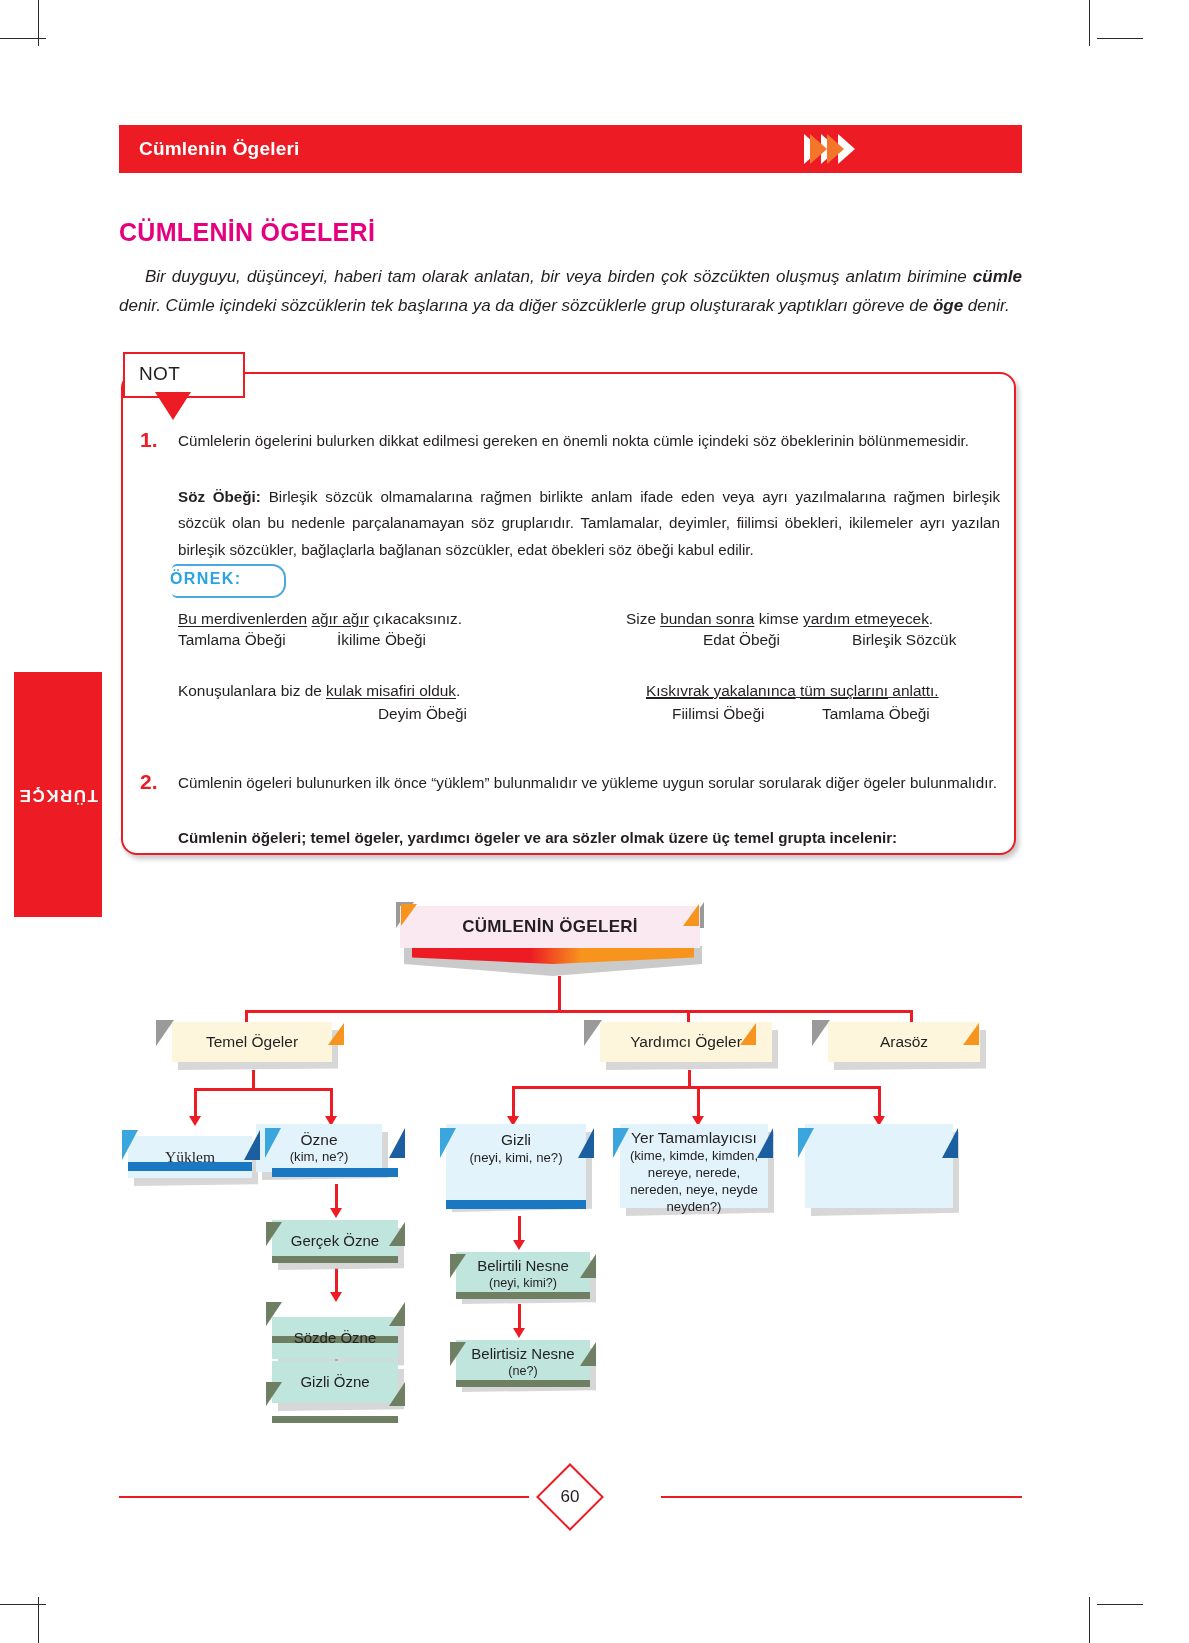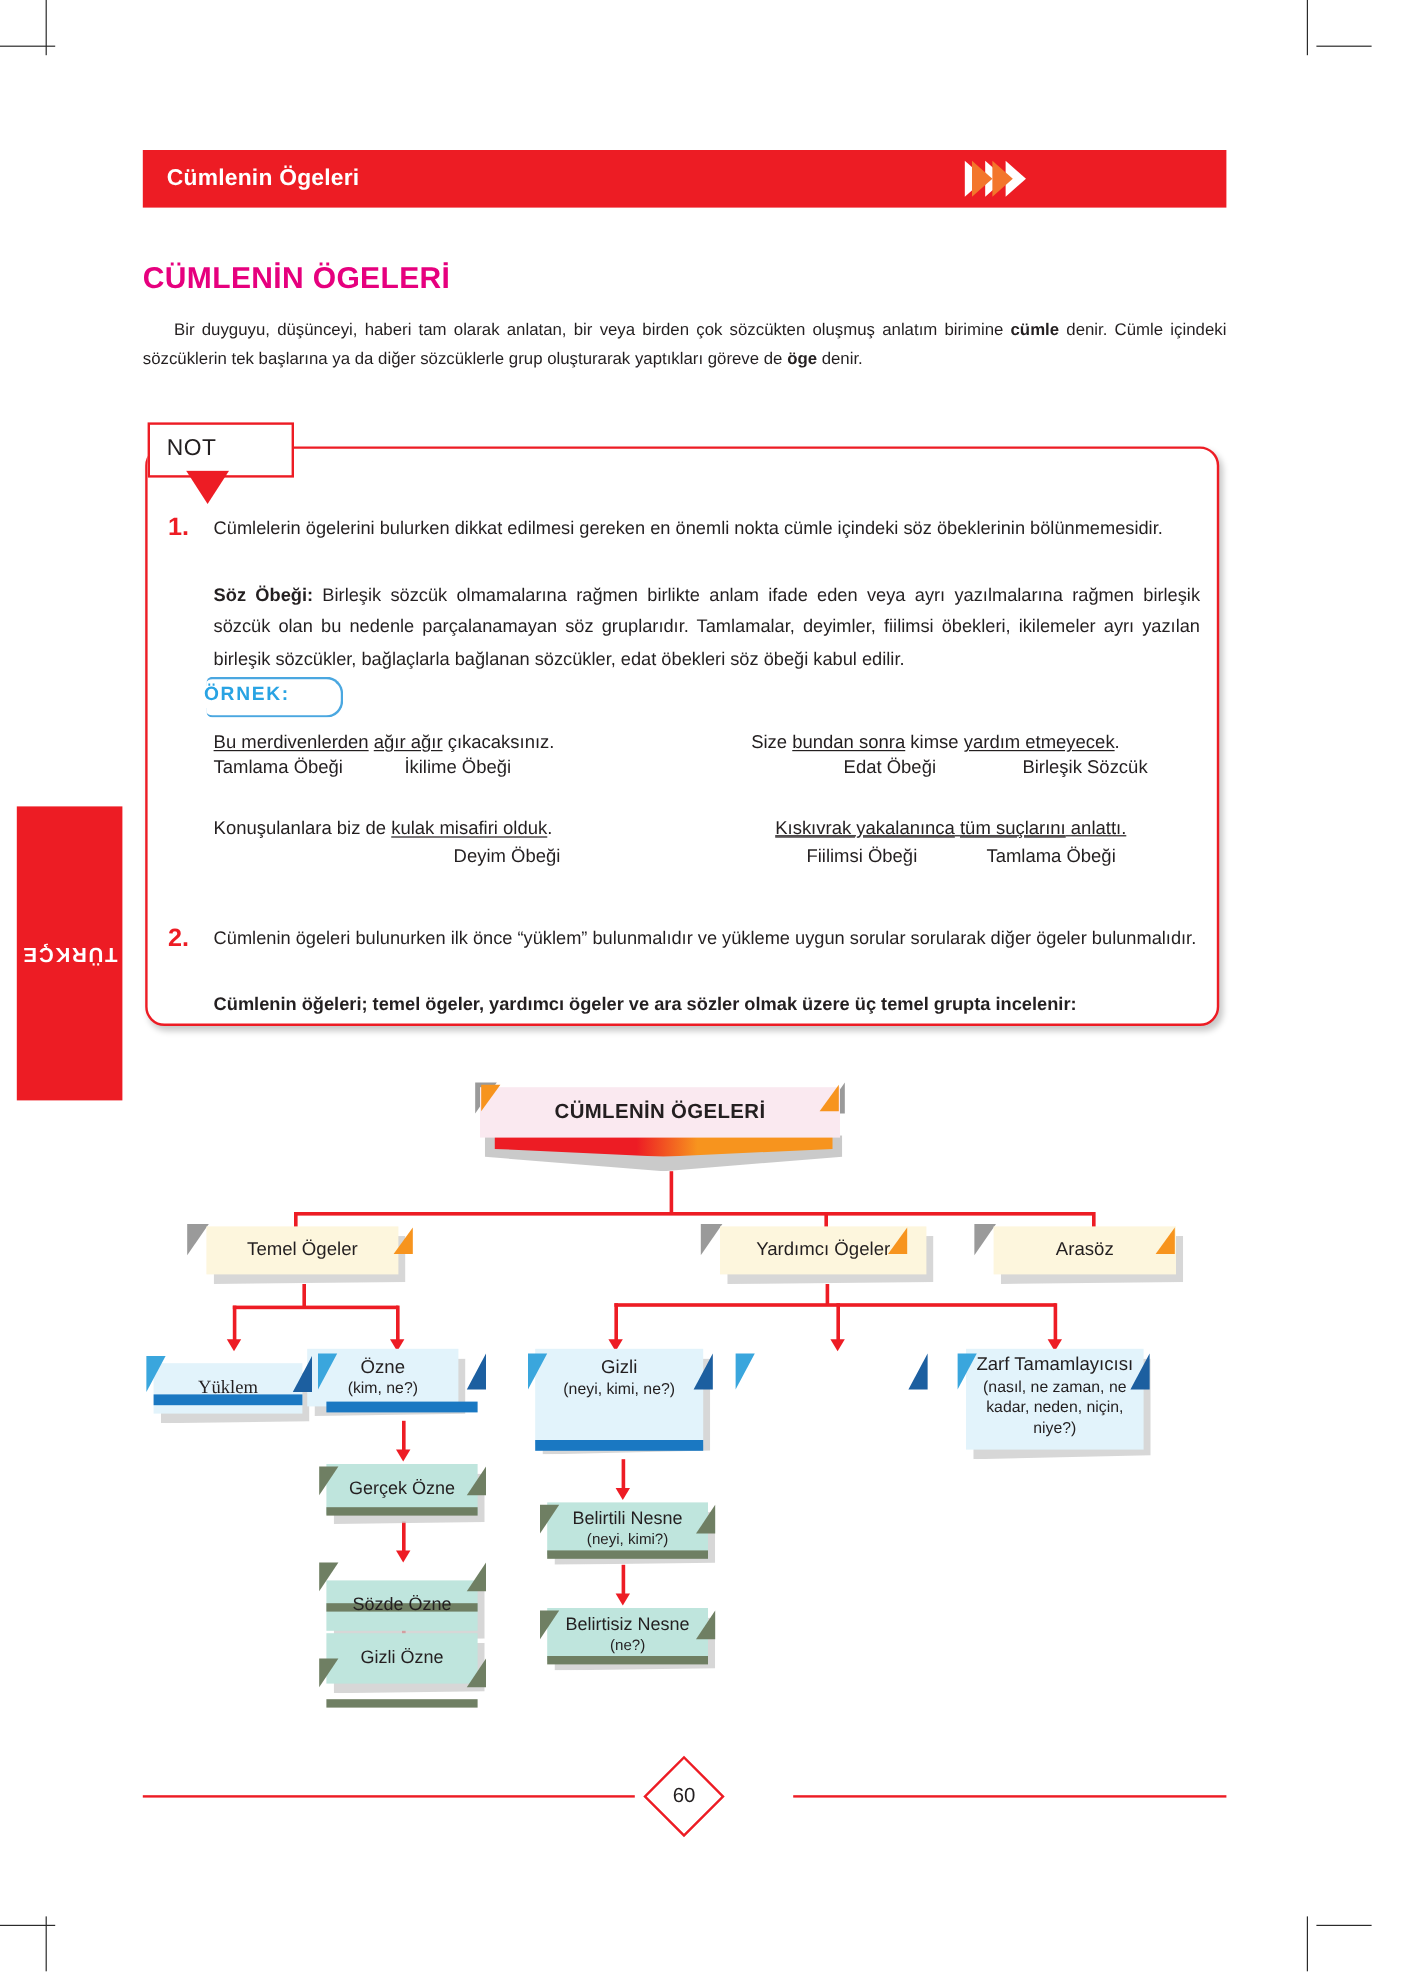--- a/index.html
+++ b/index.html
@@ -57,21 +57,21 @@
 
   
   .main-heading{
     position:absolute;left:119px;top:218px;
     color:#e6007e;font-size:25px;font-weight:bold;letter-spacing:.3px;
   }
 
   
   .intro{
     position:absolute;left:119px;top:262px;width:903px;
-    font-size:14px;line-height:1.72;color:#231f20;text-align:justify;
+    font-size:17px;line-height:1.72;color:#231f20;text-align:justify;font-style:italic;
   }
   .intro .ind{display:inline-block;width:26px;}
 
   
   .notbox{
     position:absolute;left:121px;top:372px;width:895px;height:483px;
     border:2.5px solid #ed1c24;border-radius:16px;background:#fff;
     box-shadow:3px 4px 5px rgba(0,0,0,.22);
     box-sizing:border-box;
   }
@@ -408,30 +408,34 @@
     <div class="sh"></div>
       <div class="bg"></div>
     <div class="tx">
       <span>Gizli</span>
       <span class="q">(neyi, kimi, ne?)</span>
     </div>
   </div>
 
   <div class="blue-l" style="left:613px;top:248px;"></div>
   <div class="blue-r" style="left:757px;top:248px;"></div>
+  <div class="node n-l2" style="left:620px;top:244px;width:148px;height:84px;align-items:flex-start;padding-top:4px;">
+    <div class="sh"></div>
+      <div class="bg"></div>
+    <div class="tx" style="padding:0 4px;">
+      <span>Yer Tamamlayıcısı</span>
+      <span class="q">(kime, kimde, kimden, nereye, nerede, nereden, neye, neyde neyden?)</span>
+    </div>
+  </div>
 
   <div class="blue-l" style="left:798px;top:248px;"></div>
   <div class="blue-r" style="left:942px;top:248px;"></div>
   <div class="node n-l2" style="left:805px;top:244px;width:148px;height:84px;align-items:flex-start;padding-top:4px;">
     <div class="sh"></div>
       <div class="bg"></div>
-    <div class="tx" style="padding:0 4px;">
-      <span>Zarf Tamamlayıcısı</span>
-      <span class="q">(nasıl, ne zaman, ne kadar, neden, niçin, niye?)</span>
-    </div>
   </div>
 
   <div class="ln v" style="left:335px;top:304px;height:26px;"></div>
   <div class="arw" style="left:330px;top:328px;"></div>
   <div class="ln v" style="left:335px;top:388px;height:26px;"></div>
   <div class="arw" style="left:330px;top:412px;"></div>
   <div class="ln v" style="left:335px;top:468px;height:26px;"></div>
   <div class="arw" style="left:330px;top:492px;"></div>
 
   <div class="ln v" style="left:518px;top:336px;height:26px;"></div>

